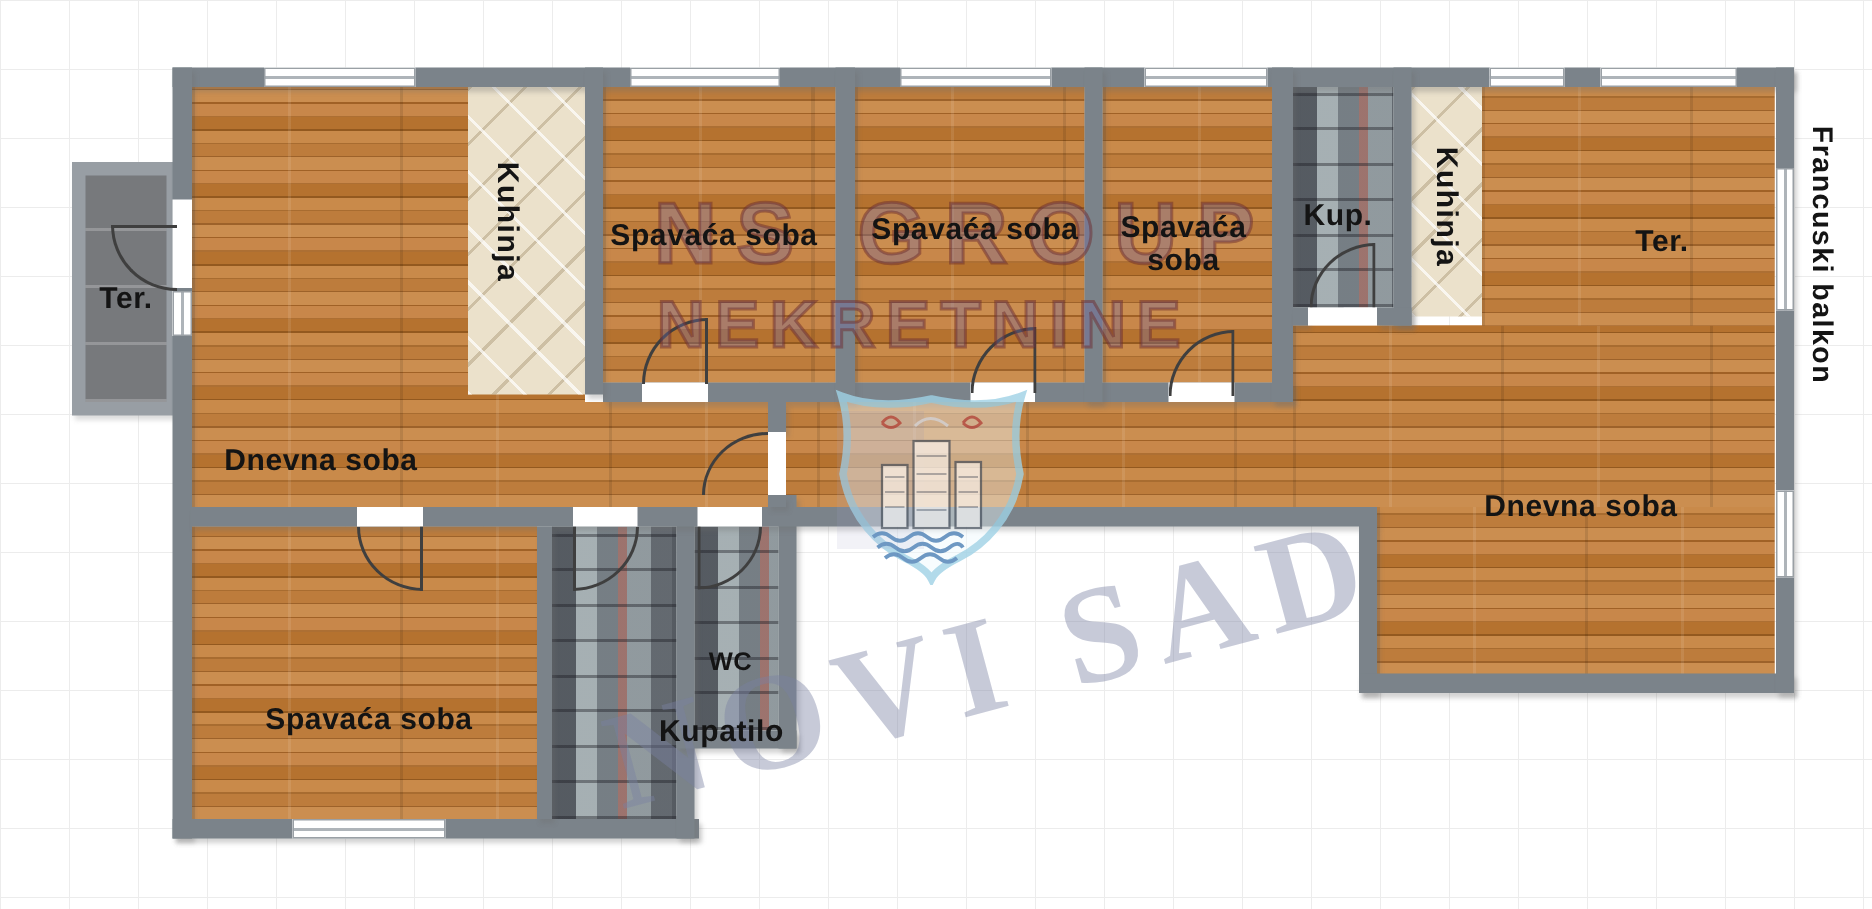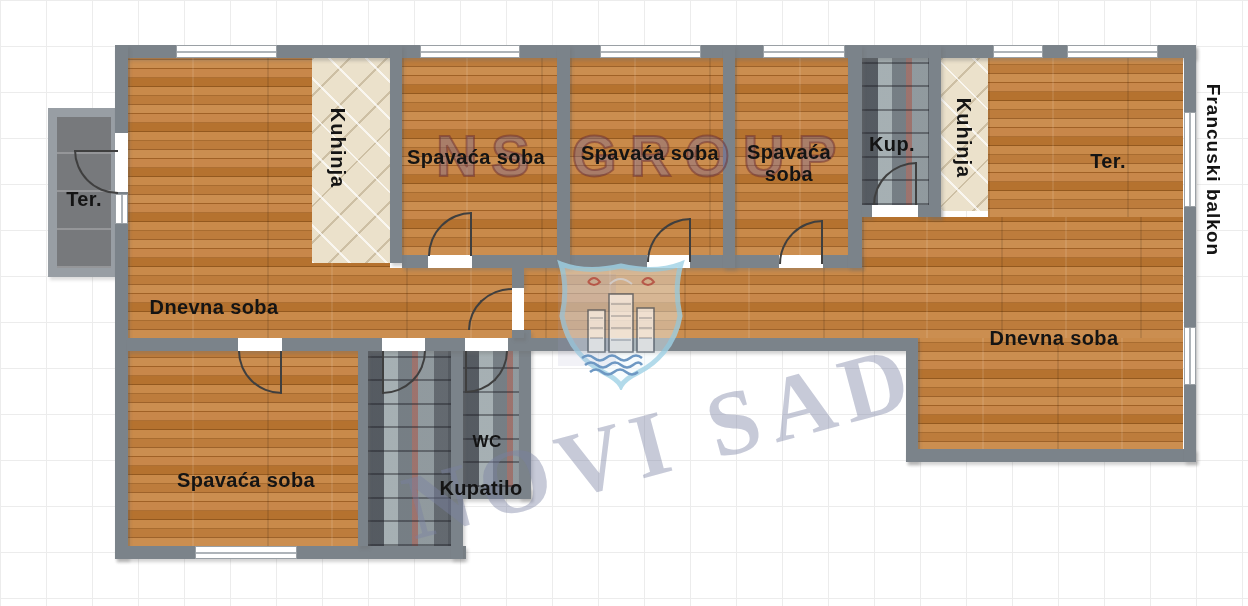--- a/index.html
+++ b/index.html
@@ -156,20 +156,21 @@
   <div class="abs arc" style="left:428px;top:212px;width:44px;height:44px;border-top-width:2px;border-left-width:2px;border-right-width:2px;border-radius:100% 0 0 0;"></div>
   <div class="abs arc" style="left:647px;top:218px;width:44px;height:44px;border-top-width:2px;border-left-width:2px;border-right-width:2px;border-radius:100% 0 0 0;"></div>
   <div class="abs arc" style="left:779px;top:220px;width:44px;height:44px;border-top-width:2px;border-left-width:2px;border-right-width:2px;border-radius:100% 0 0 0;"></div>
   <div class="abs arc" style="left:873px;top:162px;width:44px;height:43px;border-top-width:2px;border-left-width:2px;border-right-width:2px;border-radius:100% 0 0 0;"></div>
   <div class="abs arc" style="left:238px;top:351px;width:44px;height:43px;border-left-width:2px;border-bottom-width:2px;border-right-width:2px;border-radius:0 0 0 100%;"></div>
   <div class="abs arc" style="left:382px;top:351px;width:44px;height:43px;border-right-width:2px;border-bottom-width:2px;border-left-width:2px;border-radius:0 0 100% 0;"></div>
   <div class="abs arc" style="left:465px;top:351px;width:43px;height:42px;border-right-width:2px;border-bottom-width:2px;border-left-width:2px;border-radius:0 0 100% 0;"></div>
   <div class="abs arc" style="left:468px;top:288px;width:44px;height:42px;border-top-width:2px;border-left-width:2px;border-radius:100% 0 0 0;"></div>
 
   <div class="wm-agency" style="left:436px;top:122px;font-size:58px;letter-spacing:13px;">NS GROUP</div>
+  <div class="wm-agency" style="left:438px;top:192px;font-size:44px;letter-spacing:7px;">NEKRETNINE</div>
 
   <svg class="abs" style="left:552px;top:258px;opacity:.8;" width="138" height="132" viewBox="0 0 138 132">
     <path d="M9 6 C30 14 51 12 69 8 C87 12 108 14 129 6 C123 26 125 44 128 58 C123 88 103 106 87 114 C77 119 71 124 69 128 C67 124 61 119 51 114 C35 106 15 88 10 58 C13 44 15 26 9 6 Z" fill="rgba(236,247,252,0.52)" stroke="#9fd2e6" stroke-width="5"></path>
     <rect x="6" y="16" width="58" height="92" fill="rgba(160,160,200,0.18)"></rect>
     <g stroke="#5a6470" stroke-width="1.5" fill="rgba(255,255,255,0.85)">
       <rect x="36" y="52" width="17" height="42"></rect>
       <rect x="57" y="36" width="24" height="58"></rect>
       <rect x="85" y="50" width="17" height="44"></rect>
     </g>
     <g stroke="#8a93a0" stroke-width="1">

